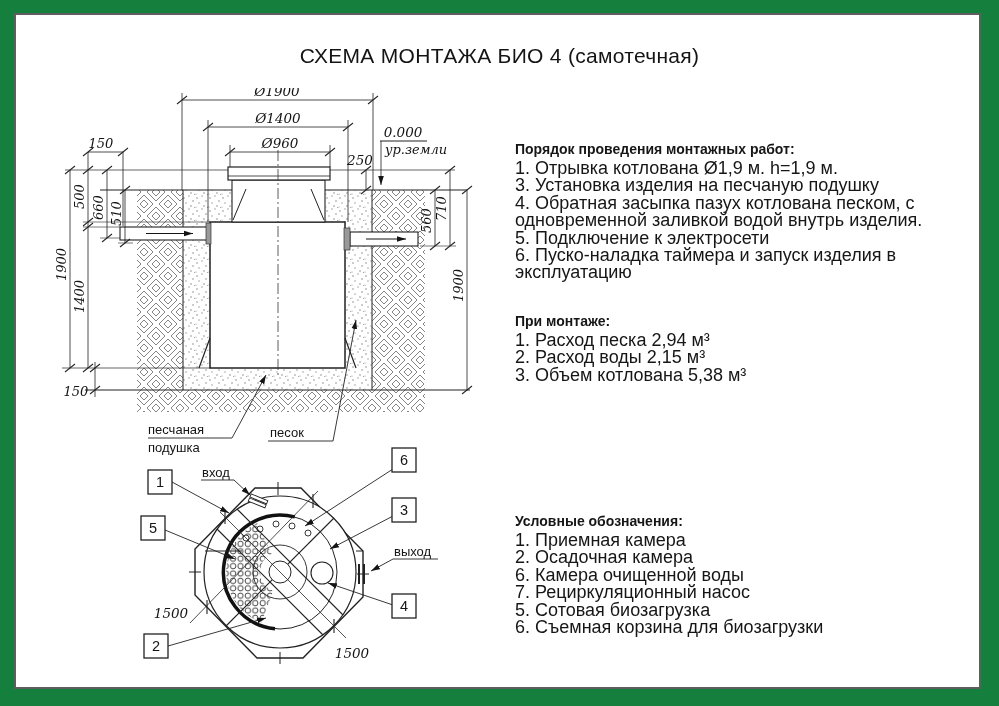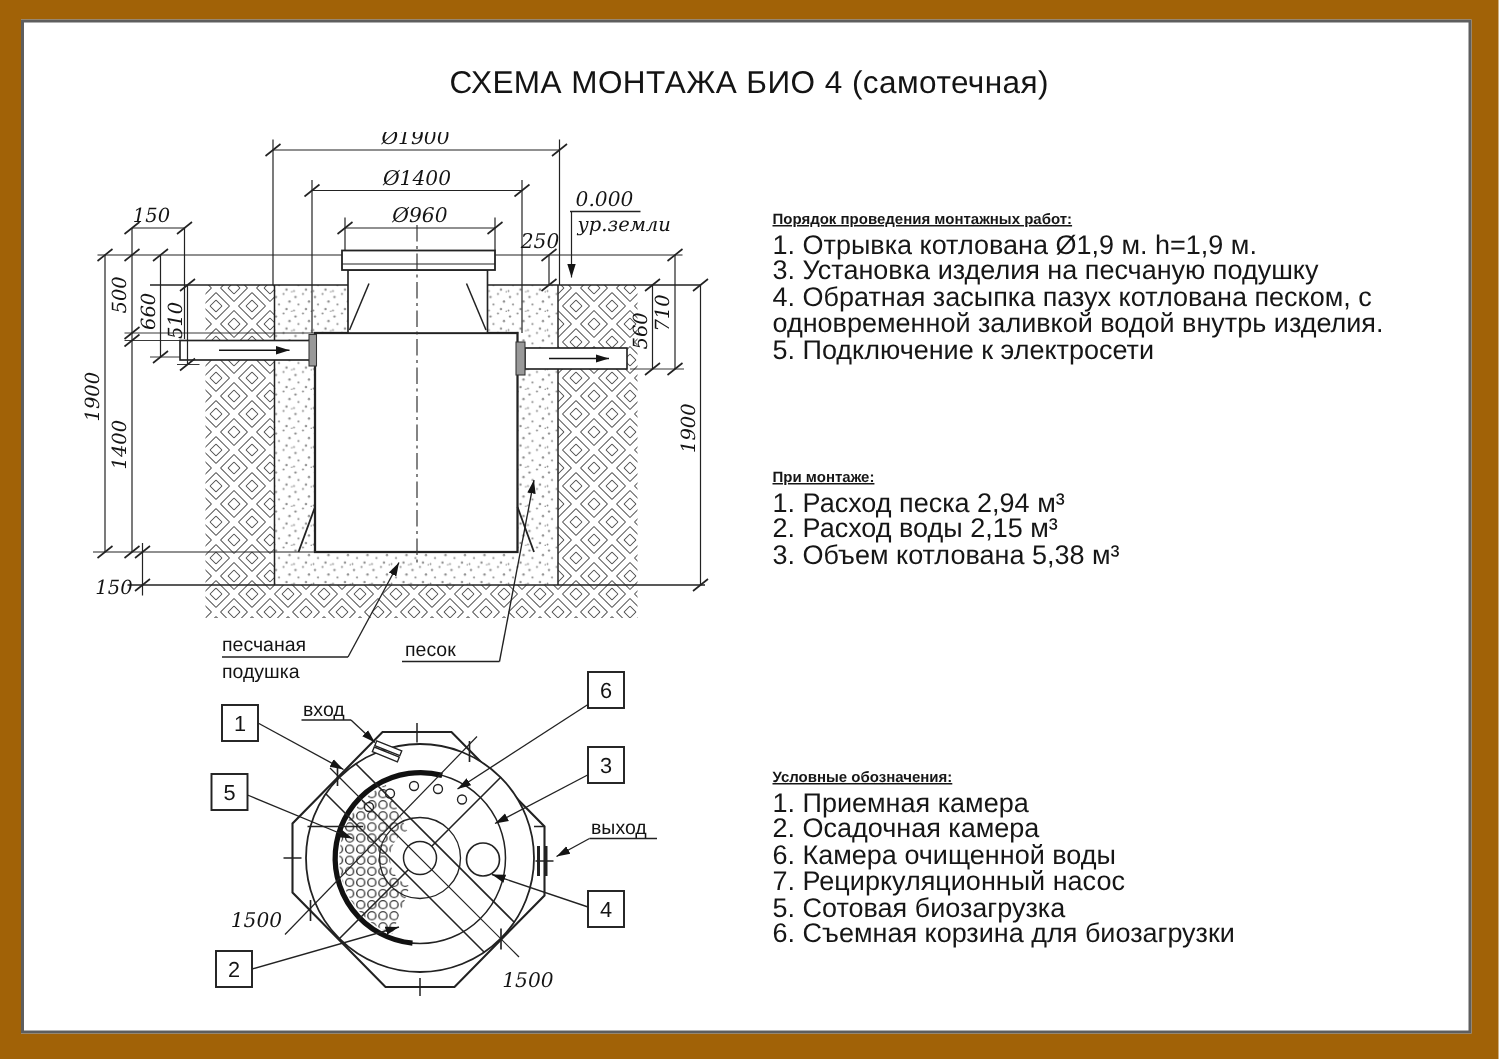--- a/index.html
+++ b/index.html
@@ -1,20 +1,20 @@
 <!DOCTYPE html>
 <html><head>
 <meta charset="utf-8">
 <style>
   html,body{margin:0;padding:0;}
-  .page{position:relative;width:999px;height:706px;background:#a16207;font-family:"Liberation Sans",sans-serif;overflow:hidden;}
+  .page{position:relative;width:999px;height:706px;background:#15803d;font-family:"Liberation Sans",sans-serif;overflow:hidden;}
   .frame{position:absolute;left:14px;top:13px;width:967px;height:676px;background:#ffffff;border:2px solid #5e5e5e;box-sizing:border-box;}
   .title{position:absolute;left:0;top:44px;width:100%;text-align:center;font-size:21px;color:#141414;letter-spacing:.3px;}
   .tblock{position:absolute;left:515px;width:462px;color:#161616;}
-  .thead{font-size:10px;font-weight:bold;text-decoration:underline;margin-bottom:3px;}
+  .thead{font-size:14px;font-weight:bold;margin-bottom:3px;}
   .titem{font-size:18px;line-height:17.4px;}
   svg{position:absolute;}
   svg text{fill:#141414;}
   .dim{font:italic 13.5px "DejaVu Serif",serif;}
   .dimsm{font:italic 13px "DejaVu Serif",serif;}
   .lbl{font:13px "Liberation Sans",sans-serif;}
   .cnum{font:14.5px "Liberation Sans",sans-serif;}
 </style>
 </head>
 <body>
@@ -288,20 +288,21 @@
       <text class="cnum" x="404" y="611" text-anchor="middle">4</text>
     </g>
   </svg>
 
   <div class="tblock" style="top:141px;">
     <div class="thead">Порядок проведения монтажных работ:</div>
     <div class="titem">1. Отрывка котлована Ø1,9 м. h=1,9 м.</div>
     <div class="titem">3. Установка изделия на песчаную подушку</div>
     <div class="titem">4. Обратная засыпка пазух котлована песком, с одновременной заливкой водой внутрь изделия.</div>
     <div class="titem">5. Подключение к электросети</div>
+    <div class="titem">6. Пуско-наладка таймера и запуск изделия в эксплуатацию</div>
   </div>
 
   <div class="tblock" style="top:313px;">
     <div class="thead">При монтаже:</div>
     <div class="titem">1. Расход песка 2,94 м³</div>
     <div class="titem">2. Расход воды 2,15 м³</div>
     <div class="titem">3. Объем котлована 5,38 м³</div>
   </div>
 
   <div class="tblock" style="top:513px;">

